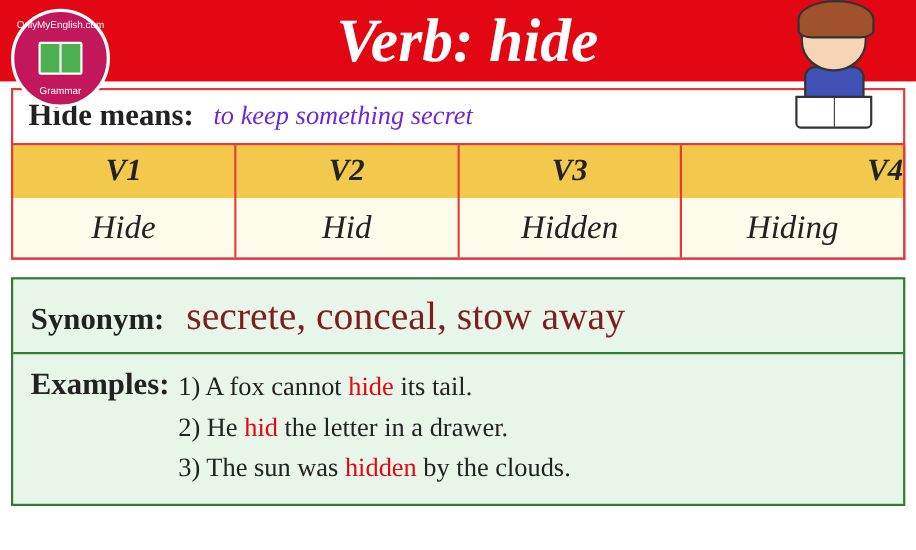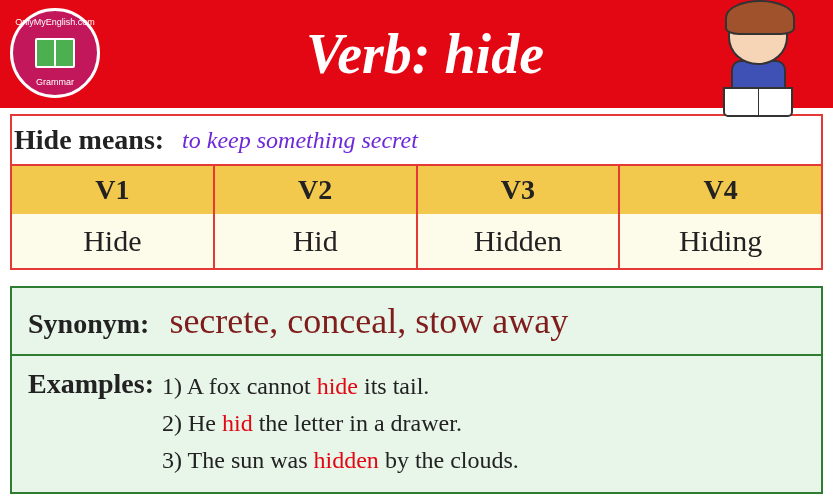--- a/index.html
+++ b/index.html
@@ -5,21 +5,21 @@
   * { box-sizing: border-box; margin: 0; padding: 0; }
   body {
     width: 833px;
     height: 500px;
     font-family: Georgia, 'Times New Roman', serif;
     background: #fff;
     position: relative;
   }
   .header {
     background: #e30613;
-    height: 108px;
+    height: 74px;
     display: flex;
     align-items: center;
     justify-content: center;
     position: relative;
   }
   .logo {
     position: absolute;
     left: 10px;
     top: 8px;
     width: 90px;
@@ -122,21 +122,21 @@
     left: 50%;
     top: 0;
     bottom: 0;
     width: 1px;
     background: #333;
   }
 
   .means-row {
     border: 2px solid #e53935;
     margin: 6px 10px 0;
-    padding: 8px 2px;
+    padding: 8px 14px;
     display: flex;
     align-items: center;
     gap: 18px;
     background: #fff;
   }
   .means-label {
     font-weight: bold;
     font-size: 28px;
     color: #222;
   }
@@ -145,35 +145,36 @@
     color: #6d28d9;
     font-style: italic;
     font-family: 'Comic Sans MS', cursive, Georgia, serif;
   }
 
   .verb-table {
     margin: 0 10px;
     border: 2px solid #e53935;
     border-top: none;
     background: #be185d;
+    font-style: italic;
   }
   .vt-head {
     display: flex;
   }
   .vt-head > div {
     flex: 1;
     background: #f2c94c;
     border-right: 2px solid #e53935;
     text-align: center;
     font-weight: bold;
     font-size: 28px;
     padding: 8px 0;
     color: #222;
   }
-  .vt-head > div:last-child { border-right: none; }
+  .vt-head > div:last-child { border-right: none; text-align: right; }
   .vt-body {
     display: flex;
   }
   .vt-body > div {
     flex: 1;
     border-right: 2px solid #e53935;
     text-align: center;
     font-size: 30px;
     padding: 10px 0;
     color: #222;

